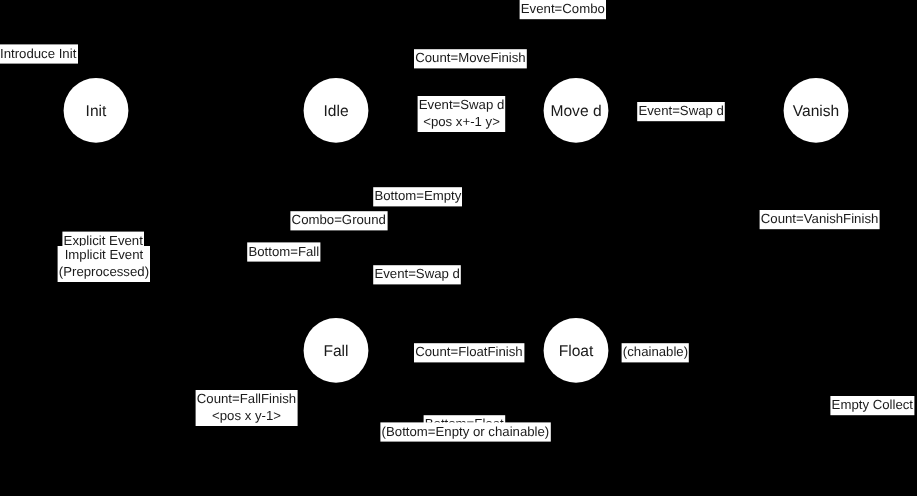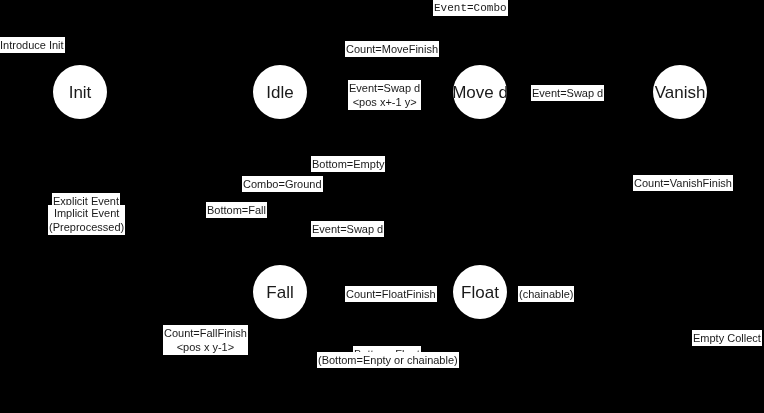--- a/index.html
+++ b/index.html
@@ -20,21 +20,21 @@
     position: absolute;
     background: #ffffff;
     border-radius: 50%;
     display: flex;
     align-items: center;
     justify-content: center;
     box-sizing: border-box;
   }
   .node-label {
     color: #1a1a1a;
-    font-size: 17px;
+    font-size: 13px;
     font-family: "Liberation Sans", sans-serif;
     line-height: 1;
     white-space: nowrap;
     text-align: center;
   }
   .edge-label {
     position: absolute;
     background: #ffffff;
     color: #1a1a1a;
     font-size: 11px;
@@ -72,21 +72,21 @@
 
   <div class="node" style="left:253px; top:265px; width:54px; height:54px;">
     <span class="node-label">Fall</span>
   </div>
 
   <div class="node" style="left:453px; top:265px; width:54px; height:54px;">
     <span class="node-label">Float</span>
   </div>
 
 
-  <div class="edge-label" style="left:433px; top:0px;font-family:Liberation Mono, monospace;">Event=Combo</div>
+  <div class="edge-label" style="left:433px; top:0px;">Event=Combo</div>
 
   <div class="edge-label" style="left:-1px; top:37px;">Introduce Init</div>
 
   <div class="edge-label" style="left:345px; top:41px;">Count=MoveFinish</div>
 
 
   <div class="edge-label two-line" style="left:348px; top:80px;">Event=Swap d
 &lt;pos x+-1 y&gt;</div>
 
   <div class="edge-label" style="left:531px; top:85px;">Event=Swap d</div>

